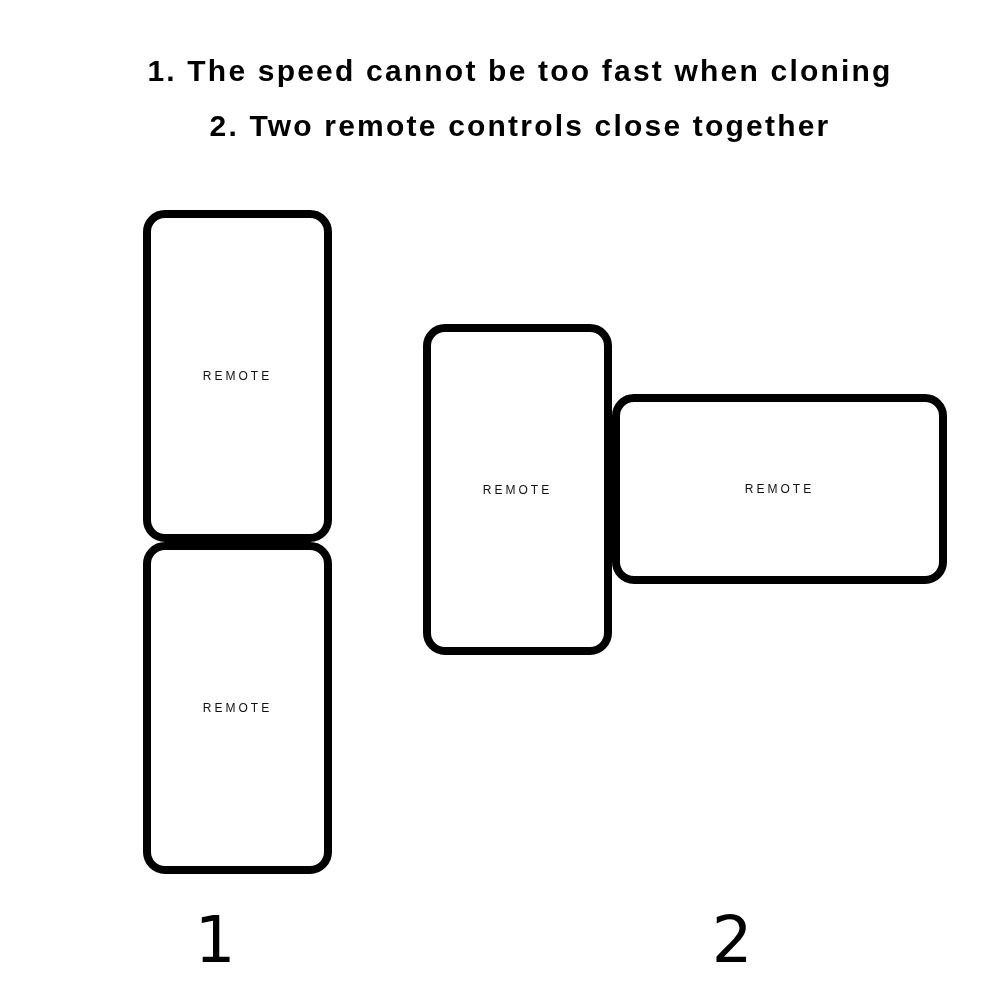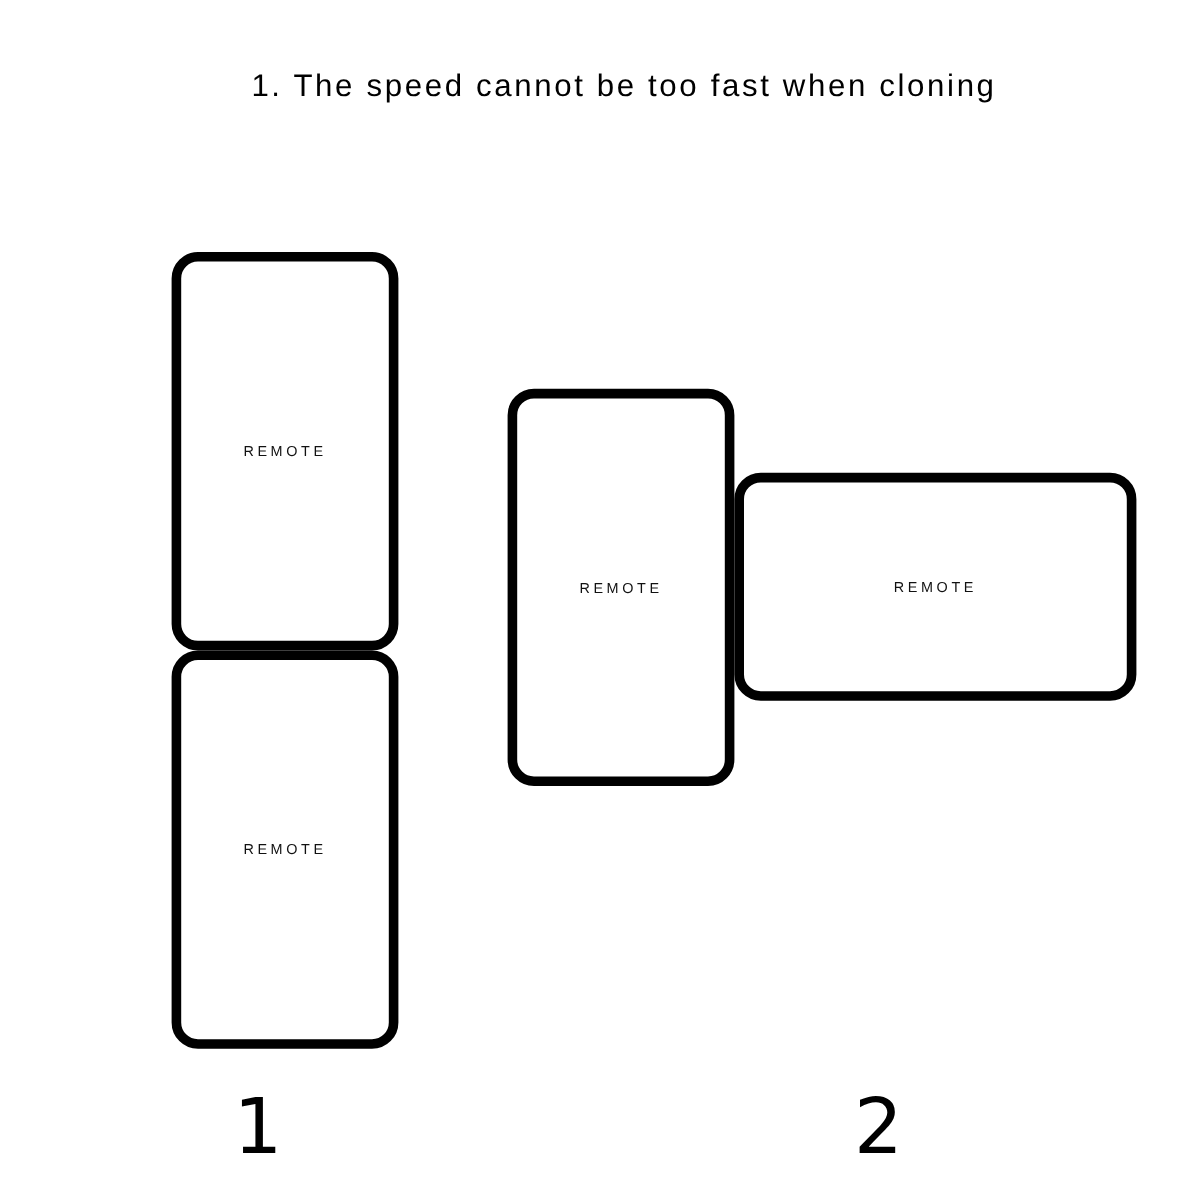--- a/index.html
+++ b/index.html
@@ -17,22 +17,22 @@
   }
   .heading {
     position: absolute;
     left: 40px;
     top: 53px;
     width: 960px;
     text-align: center;
     color: #000000;
   }
   .heading-line {
-    font-size: 26px;
-    font-weight: normal;
+    font-size: 30px;
+    font-weight: bold;
     letter-spacing: 2.2px;
     line-height: 36px;
     white-space: nowrap;
   }
   .heading-line + .heading-line {
     margin-top: 19px;
   }
   .remote {
     position: absolute;
     box-sizing: border-box;
@@ -67,20 +67,21 @@
   .fig1-num { left: 165px; top: 908px; }
   .fig2-num { left: 682px; top: 908px; }
 </style>
 </head>
 <body>
 
 <div class="canvas">
 
   <div class="heading">
     <div class="heading-line">1. The speed cannot be too fast when cloning</div>
+    <div class="heading-line">2. Two remote controls close together</div>
   </div>
 
   <div class="remote remote-1a">
     <span class="remote-label">REMOTE</span>
   </div>
 
   <div class="remote remote-1b">
     <span class="remote-label">REMOTE</span>
   </div>
 

